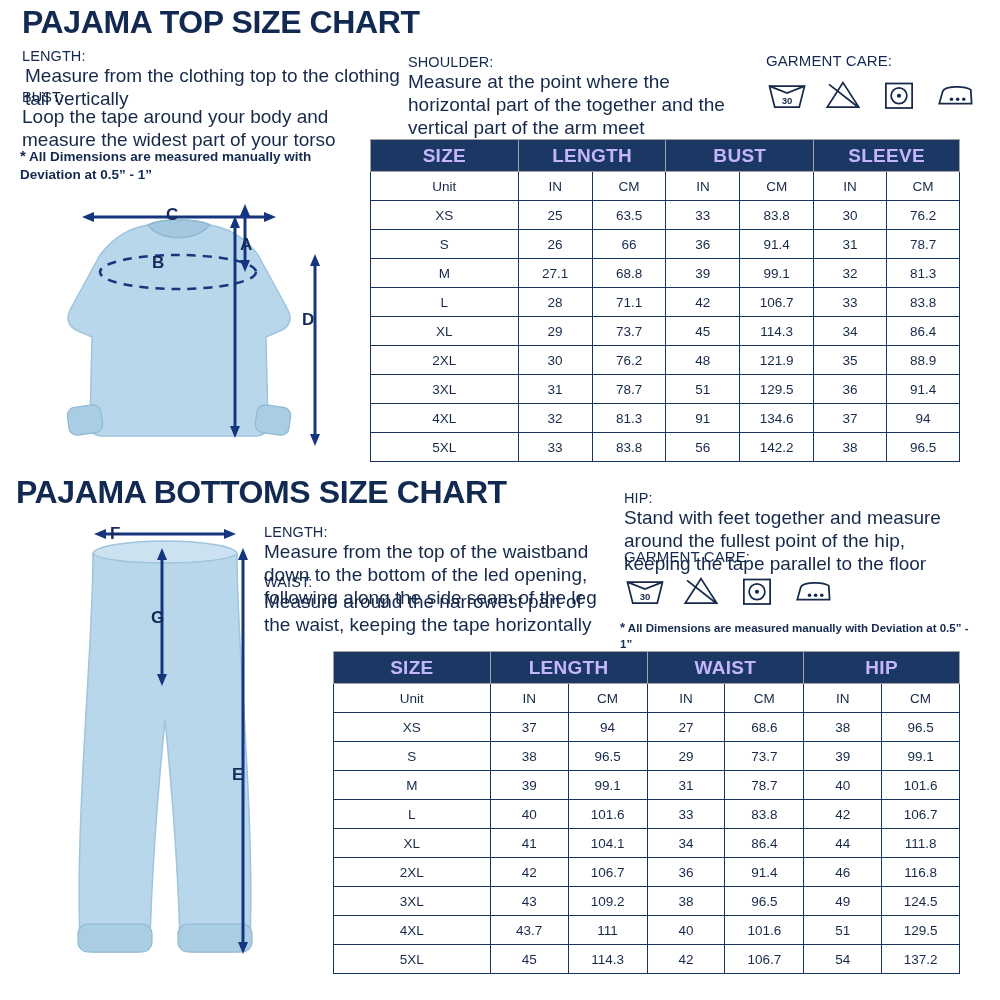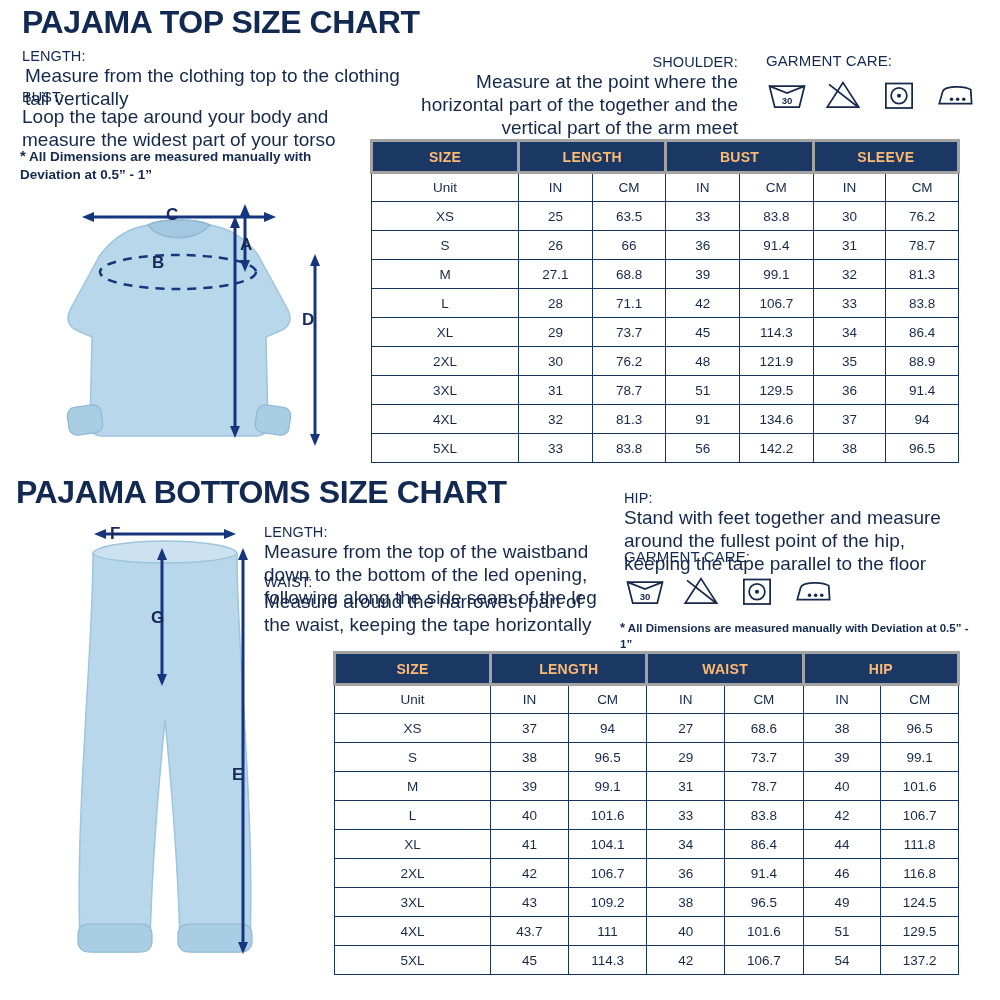--- a/index.html
+++ b/index.html
@@ -56,26 +56,26 @@
   table.size th, table.size td {
     border: 1px solid #16335e;
     text-align: center;
     font-size: 13.5px;
     color: #16294b;
     padding: 0;
     height: 29px;
   }
   table.size thead th {
     background: #1b3864;
-    color: #fdba74;
+    color: #c4b5fd;
     font-weight: bold;
-    font-size: 14px;
+    font-size: 19px;
     height: 32px;
     letter-spacing: 0.3px;
-    border: 3px solid #a3a3a3;
+    border: 1px solid #a3a3a3;
   }
   table.size tbody tr td:first-child { font-weight: normal; }
   table.size tbody tr:first-child td { font-weight: normal; }
 
   
   .care-row { display: flex; gap: 14px; align-items: flex-end; }
   .care-icon { width: 42px; height: 34px; }
 
   
   .illus { position: absolute; }
@@ -96,21 +96,21 @@
   <div class="blk" style="left:22px; top:48px; width:390px;">
     <div class="sec-label">LENGTH:</div>
     <div class="sec-text" style="padding-left:3px;">Measure from the clothing top to the clothing tail vertically</div>
   </div>
 
   <div class="blk" style="left:22px; top:89px; width:355px;">
     <div class="sec-label">BUST:</div>
     <div class="sec-text">Loop the tape around your body and measure the widest part of your torso</div>
   </div>
 
-  <div class="blk" style="left:408px; top:54px; width:330px;text-align:right;">
+  <div class="blk" style="left:408px; top:54px; width:330px;">
     <div class="sec-label">SHOULDER:</div>
     <div class="sec-text">Measure at the point where the horizontal part of the together and the vertical part of the arm meet</div>
   </div>
 
   <div class="blk note" style="left:20px; top:146px; width:340px;">
     <span class="star">*</span>
     <span>All Dimensions are measured manually with Deviation at 0.5” - 1”</span>
   </div>
 
   <div class="blk" style="left:766px; top:52px;">

